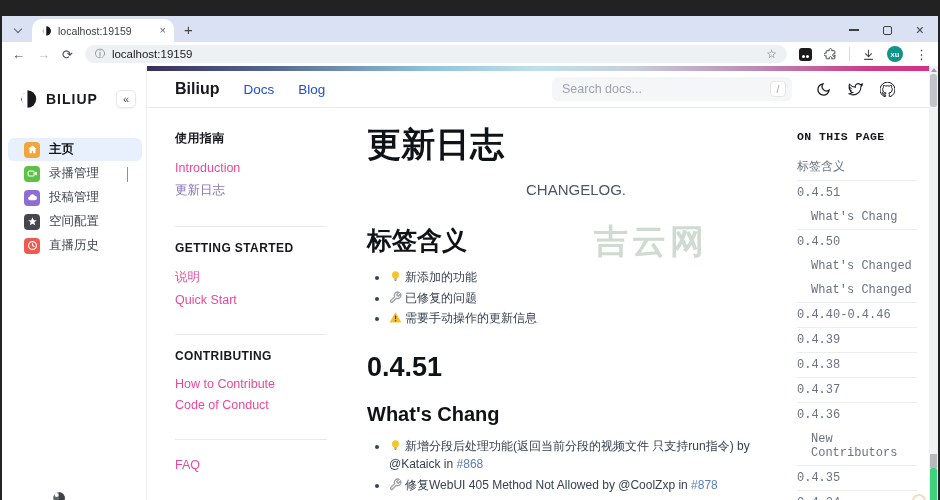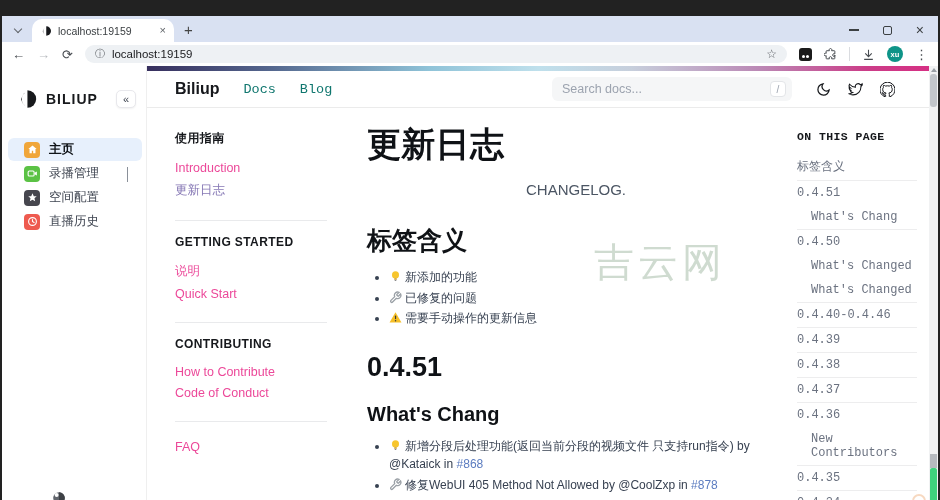--- a/index.html
+++ b/index.html
@@ -45,33 +45,33 @@
   .mi-ic { width:16px; height:16px; border-radius:4px; display:flex; align-items:center; justify-content:center; flex-shrink:0; }
   .mi-ic svg { width:11px; height:11px; }
   .mi-chev { margin-left:auto; margin-right:14px; }
   .theme-toggle { position:absolute; left:50px; bottom:11px; width:14px; height:14px; }
 
   
   .grad-bar { position:absolute; left:145px; top:50px; right:9px; height:5px;
     background:linear-gradient(90deg,#372f5e 0%,#55688f 16%,#8fc3d8 36%,#bfe0ec 50%,#c7cfdc 62%,#bb8ab6 78%,#cb3d88 92%,#d63084 100%); }
   .docs-header { position:absolute; left:145px; top:55px; right:9px; height:37px; background:#fff; border-bottom:1px solid #ebebeb; display:flex; align-items:center; padding:0 34px 0 28px; }
   .brand { font-size:16px; font-weight:800; color:#16181c; }
-  .hnav { font-size:13.5px; color:#0f766e; margin-left:24px;font-family:Liberation Mono, monospace; }
+  .hnav { font-size:13.5px; color:#1d4ed8; margin-left:24px; }
   .search-box { margin-left:auto; width:240px; height:24px; background:#f5f6f7; border-radius:6px; display:flex; align-items:center; padding:0 6px 0 10px; }
   .search-box input { border:none; background:transparent; outline:none; flex:1; font-size:12.5px; color:#374151; font-family:"Liberation Sans",sans-serif; }
   .search-box input::placeholder { color:#9ca3af; }
   .kbd { width:16px; height:16px; border:1px solid #e3e5e8; border-radius:4px; background:#fff; color:#9ca3af; font-size:10px; display:flex; align-items:center; justify-content:center; }
   .hicons { display:flex; align-items:center; gap:17px; margin-left:24px; }
   .hicons svg { width:15px; height:15px; }
 
   .docs-body { position:absolute; left:145px; top:92px; right:9px; bottom:0; display:flex; padding-left:28px; overflow:hidden; }
 
   
   .docs-nav { width:152px; flex-shrink:0; padding-top:22px; }
-  .dn-sec { padding-bottom:18px; margin-bottom:14px; border-bottom:1px solid #e9eaec; }
+  .dn-sec { padding-bottom:24px; margin-bottom:14px; border-bottom:1px solid #e9eaec; }
   .dn-sec.last { border-bottom:none; }
   .dn-title { font-size:12px; font-weight:700; color:#16181c; letter-spacing:.4px; }
   .dn-items { margin-top:10px; }
   .dn-item { font-size:12.5px; color:#ec4899; padding:3.5px 0; }
   .dn-item.active { color:#8678b5; }
 
   
   .main { width:418px; margin-left:40px; flex-shrink:0; padding-top:14px; color:#374151; }
   .main h1 { font-size:34px; font-weight:800; color:#0f1216; letter-spacing:.3px; }
   .intro { font-size:15px; color:#4b5563; margin-top:13px;text-align:center; }
@@ -86,21 +86,21 @@
   
   .toc { width:120px; margin-left:12px; padding-top:22px;font-family:Liberation Mono, monospace; }
   .toc-title { font-size:11.5px; font-weight:800; color:#16181c; letter-spacing:.4px; }
   .toc ul { list-style:none; margin-top:10px; }
   .toc li { font-size:12px; color:#6b7280; padding:5px 0; }
   .toc li.l2 { padding-left:14px; }
   .toc li.l1 { border-top:1px solid #ededee; }
   .toc li.l1:first-child { border-top:none; }
 
   
-  .watermark { position:absolute; left:592px; top:219px; font-size:40px; font-weight:400; color:rgba(148,176,150,.45); letter-spacing:4px; pointer-events:none; }
+  .watermark { position:absolute; left:592px; top:203px; font-size:34px; font-weight:700; color:rgba(148,176,150,.45); letter-spacing:4px; pointer-events:none; }
   .scrollbar { position:absolute; right:0; top:50px; width:9px; height:450px; background:#f1f2f3; }
   .sb-up { position:absolute; top:2px; left:1.5px; width:0; height:0; border-left:3px solid transparent; border-right:3px solid transparent; border-bottom:4px solid #9aa0a6; }
   .sb-thumb { position:absolute; top:8px; left:1px; width:7px; height:33px; background:#c2c6cb; border-radius:3px; }
   .sb-gray2 { position:absolute; top:388px; left:1px; width:7px; height:14px; background:#b6babf; }
   .sb-green { position:absolute; top:402px; left:1px; width:7px; height:46px; background:#3ed27d; border-radius:2px; }
   .bottom-line { position:absolute; left:0; top:493px; width:931px; height:1px; background:#e8e8e8; }
   .faint-glyph { position:absolute; left:910px; top:478px; width:14px; height:14px; border:2.5px solid rgba(232,146,76,.35); border-radius:50%; }
 </style>
 </head>
 <body>
@@ -190,20 +190,28 @@
         <span class="mi-ic" style="background:#5bc245">
           <svg viewBox="0 0 24 24">
               <rect x="2.5" y="6.5" width="13" height="11" rx="2.5" fill="none" stroke="#fff" stroke-width="2.4"></rect>
               <path d="M16.5 10.5 21.5 7.5v9l-5-3z" fill="#fff"></path>
             </svg>
         </span>
         <span>录播管理</span>
         <span class="mi-chev"><span class="chev" style="border-color:#8a9099"></span></span>
       </div>
       <div class="menu-item">
+        <span class="mi-ic" style="background:#8f6bd6">
+          <svg viewBox="0 0 24 24">
+              <path d="M7 18a4.2 4.2 0 0 1-.5-8.4 5.4 5.4 0 0 1 10.4-1.3A3.9 3.9 0 0 1 17 18z" fill="#fff"></path>
+            </svg>
+        </span>
+        <span>投稿管理</span>
+      </div>
+      <div class="menu-item">
         <span class="mi-ic" style="background:#46464e">
           <svg viewBox="0 0 24 24">
               <path d="M12 2.8 14.8 9l6.4.5-4.9 4.3 1.5 6.4L12 16.8 6.2 20.2l1.5-6.4L2.8 9.5 9.2 9z" fill="#fff"></path>
             </svg>
         </span>
         <span>空间配置</span>
       </div>
       <div class="menu-item">
         <span class="mi-ic" style="background:#ee5a4f">
           <svg viewBox="0 0 24 24">

